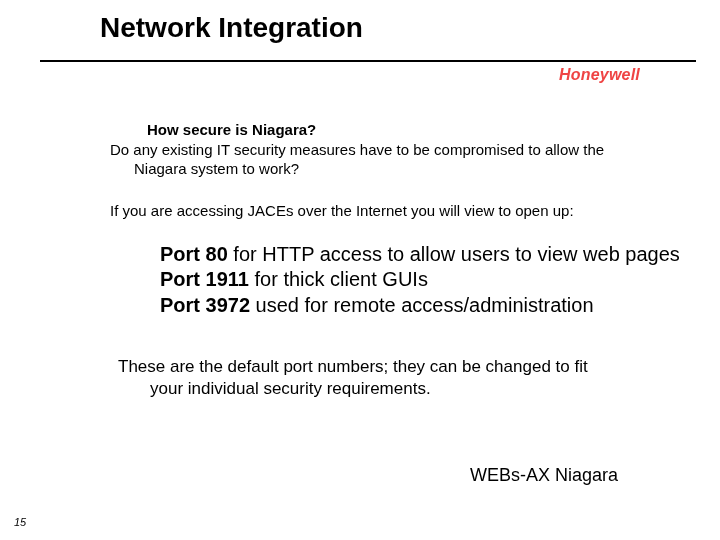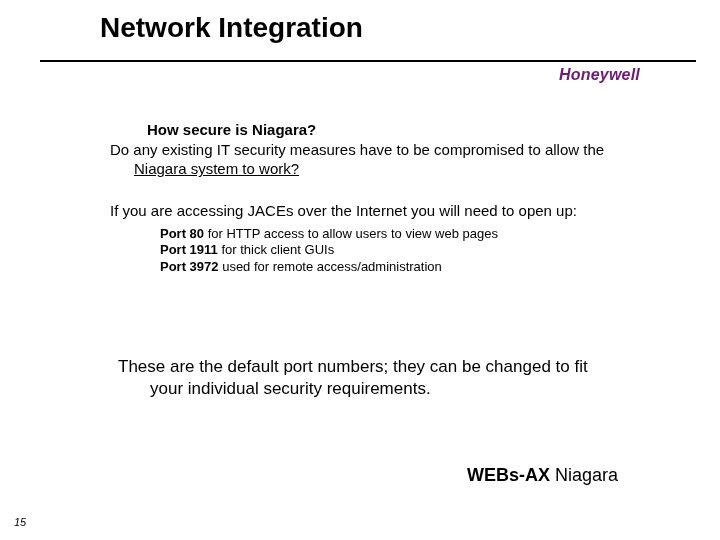--- a/index.html
+++ b/index.html
@@ -23,65 +23,65 @@
     border-top: 2px solid #000;
   }
 
   .brand {
     position: absolute;
     right: 28px;
     top: 66px;
     font-size: 16px;
     font-weight: 700;
     font-style: italic;
-    color: #701a75;
+    color: #ef4444;
     letter-spacing: 0.2px;
   }
 
   .body-block {
     position: absolute;
     left: 110px;
     top: 120px;
     width: 580px;
     font-size: 15px;
     line-height: 1.28;
   }
   .q1 { font-weight: 700; margin-left: 37px; }
   .q2 { margin-top: 1px; }
-  .q2-indent { padding-left: 24px; display: block; text-decoration: underline; }
+  .q2-indent { padding-left: 24px; display: block; }
 
   .intro {
     margin-top: 22px;
   }
 
   .ports {
-    margin-top: 6px;
+    margin-top: 22px;
     padding-left: 50px;
-    font-size: 13px;
+    font-size: 20px;
     line-height: 1.28;
   }
   .port-line .port-label { font-weight: 700; }
 
   .note {
     position: absolute;
     left: 118px;
     top: 356px;
     width: 556px;
     font-size: 17px;
     line-height: 1.28;
   }
   .note-indent { padding-left: 32px; display: block; }
 
   .footer {
     position: absolute;
     right: 50px;
     bottom: 54px;
     font-size: 18px;
   }
-  .footer .bold { font-weight: 700; }
+  .footer .bold { font-weight: 400; }
 
   .pagenum {
     position: absolute;
     left: 14px;
     bottom: 12px;
     font-size: 11px;
     font-style: italic;
     color: #000;
   }
 </style>
@@ -96,21 +96,21 @@
 
   <div class="brand">Honeywell</div>
 
   <div class="body-block">
     <div class="q1">How secure is Niagara?</div>
     <div class="q2">
       <span>Do any existing IT security measures have to be compromised to allow the</span>
       <span class="q2-indent">Niagara system to work?</span>
     </div>
 
-    <div class="intro">If you are accessing JACEs over the Internet you will need to open up:</div>
+    <div class="intro">If you are accessing JACEs over the Internet you will view to open up:</div>
 
     <div class="ports">
       <div class="port-line">
         <span class="port-label">Port 80</span><span> for HTTP access to allow users to view web pages</span>
       </div>
       <div class="port-line">
         <span class="port-label">Port 1911</span><span> for thick client GUIs</span>
       </div>
       <div class="port-line">
         <span class="port-label">Port 3972</span><span> used for remote access/administration</span>

